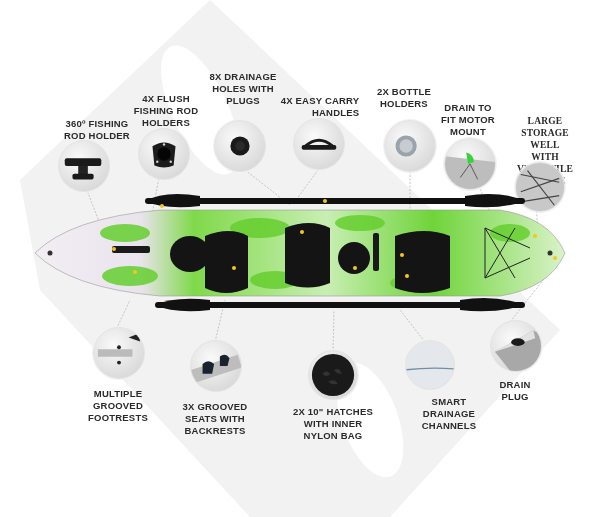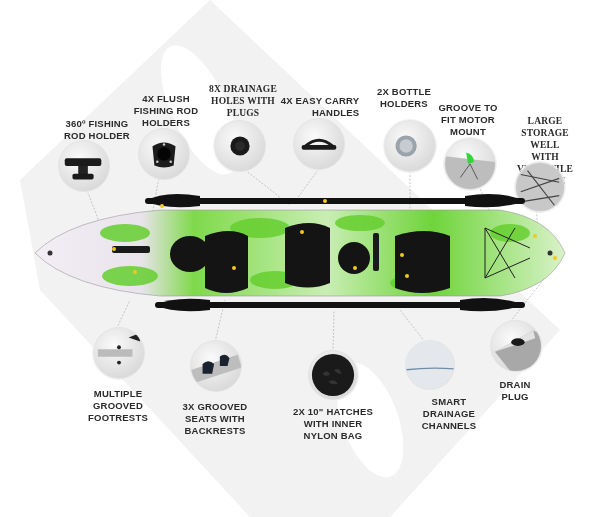--- a/index.html
+++ b/index.html
@@ -44,28 +44,28 @@
     <line x1="425" y1="342" x2="400" y2="310"></line>
     <line x1="510" y1="322" x2="555" y2="265"></line>
   </g>
 </svg>
 
 <div class="label" style="left:97px;top:118px;">360º FISHING
 ROD HOLDER</div>
 <div class="label" style="left:166px;top:93px;">4X FLUSH
 FISHING ROD
 HOLDERS</div>
-<div class="label" style="left:243px;top:83px;font-family:Liberation Serif, serif;">8X DRAINAGE
+<div class="label" style="left:243px;top:71px;">8X DRAINAGE
 HOLES WITH
 PLUGS</div>
 <div class="label" style="left:320px;top:95px;text-align:right;">4X EASY CARRY
 HANDLES</div>
 <div class="label" style="left:404px;top:86px;">2X BOTTLE
 HOLDERS</div>
-<div class="label" style="left:468px;top:102px;">GROOVE TO
+<div class="label" style="left:468px;top:102px;">DRAIN TO
 FIT MOTOR
 MOUNT</div>
 <div class="label" style="left:545px;top:115px;font-family:Liberation Serif, serif;">LARGE STORAGE
 WELL WITH
 VERSATILE
 BUNGEE CORD</div>
 
 <div class="thumb" style="left:58px;top:140px;width:52px;height:52px;">
   <svg viewBox="0 0 52 52">
     <rect x="6" y="18" width="38" height="8" rx="2" fill="#1a1a1a"></rect>

